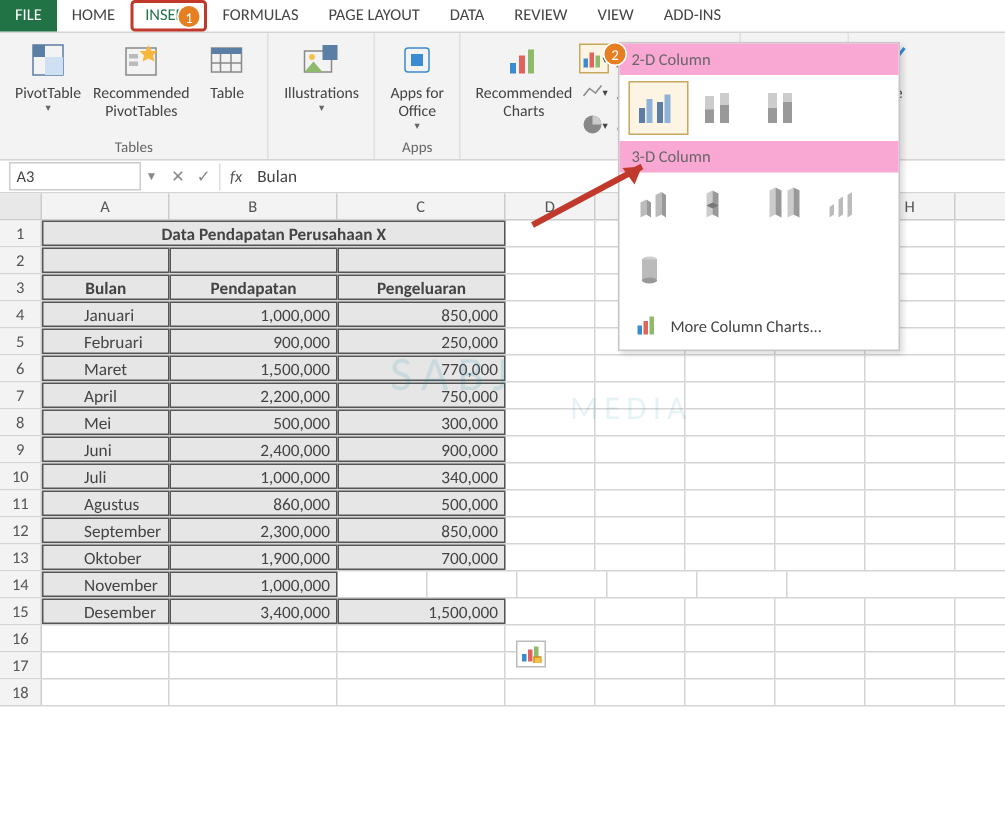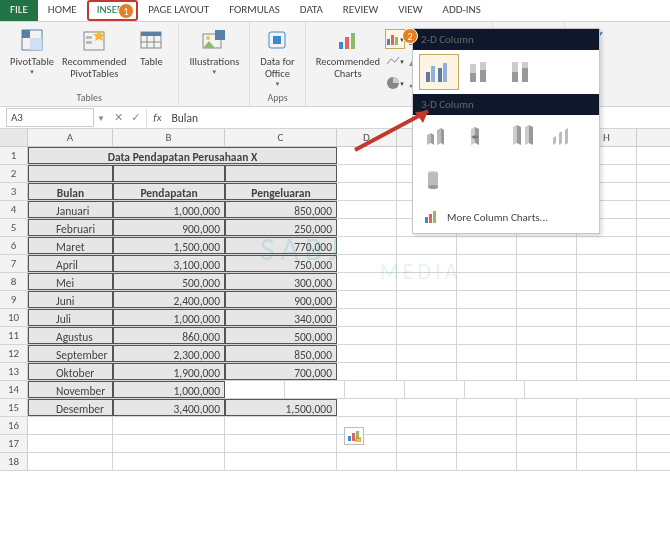--- a/index.html
+++ b/index.html
@@ -17,21 +17,21 @@
 .group { display: flex; flex-direction: column; border-right: 1px solid #e0e0e0; padding: 2px 6px 0; }
 .group-row { display: flex; align-items: flex-start; flex: 1; }
 .group-label { font-size: 10px; color: #666; text-align: center; padding-bottom: 2px; }
 .bigbtn { display: flex; flex-direction: column; align-items: center; width: auto; min-width: 42px; padding: 2px 4px; text-align: center; font-size: 10.5px; color: #444; line-height: 1.15; cursor:pointer; }
 .bigbtn .ico { width: 28px; height: 28px; margin-bottom: 2px; display:flex; align-items:center; justify-content:center; }
 .bigbtn .dd { font-size: 7px; color: #666; }
 .smico { width: 20px; height:20px; display:flex; align-items:center; justify-content:center; margin:1px; cursor:pointer; }
 
 
 .dropdown { position: absolute; top: 28px; left: 412px; width: 188px; background: #fff; border:1px solid #c6c6c6; box-shadow: 2px 2px 4px rgba(0,0,0,.15); z-index:10; }
-.dd-hdr { background: #0f172a; padding: 4px 8px; font-size: 11px; color: #666; }
+.dd-hdr { background: #f9a8d4; padding: 4px 8px; font-size: 11px; color: #666; }
 .dd-row { display:flex; padding: 4px 6px; gap:2px; }
 .chartopt { width: 40px; height: 36px; display:flex; align-items:center; justify-content:center; border:1px solid transparent; cursor:pointer; }
 .chartopt.sel { border:1px solid #c5a95f; background:#fef4e4; }
 .dd-more { display:flex; align-items:center; gap:8px; padding:6px 10px 8px; color:#444; font-size:11px; cursor:pointer; }
 
 
 .fbar { display:flex; height:22px; border-bottom:1px solid #d4d4d4; align-items:center; }
 .namebox { width:88px; border:1px solid #ccc; margin:1px 0 1px 6px; padding:2px 4px; font-size:11px; }
 .fbar .btns { display:flex; padding:0 6px; gap:8px; color:#888; font-size:11px; }
 .fxwrap { display:flex; align-items:center; gap:6px; border-left:1px solid #ddd; padding-left:6px; flex:1; }
@@ -65,22 +65,22 @@
 
 .qabtn { position:absolute; left:344px; top:427px; width:20px; height:18px; border:1px solid #bbb; background:#fff; z-index:5; display:flex; align-items:center; justify-content:center; cursor:pointer;}
 </style>
 </head>
 <body>
 
 <div class="tabs">
   <div class="tab file">FILE</div>
   <div class="tab">HOME</div>
   <div class="tab active">INSERT</div>
+  <div class="tab">FORMULAS</div>
   <div class="tab">PAGE LAYOUT</div>
-  <div class="tab">FORMULAS</div>
   <div class="tab">DATA</div>
   <div class="tab">REVIEW</div>
   <div class="tab">VIEW</div>
   <div class="tab">ADD-INS</div>
 </div>
 <div class="callout1">1</div>
 
 <div class="ribbon">
   <div class="group">
     <div class="group-row">
@@ -143,21 +143,21 @@
 
   <div class="group">
     <div class="group-row">
       <div class="bigbtn">
         <span class="ico">
             <svg width="24" height="24">
               <rect x="4" y="4" width="16" height="16" rx="2" fill="none" stroke="#3b8bd1"></rect>
               <rect x="8" y="8" width="8" height="8" fill="#3b8bd1"></rect>
             </svg>
           </span>
-        <span style="white-space:pre-line;">Data for
+        <span style="white-space:pre-line;">Apps for
 Office</span>
           <span class="dd">▾</span>
       </div>
     </div>
     <div class="group-label">Apps</div>
   </div>
 
   <div class="group">
     <div class="group-row">
       <div class="bigbtn">
@@ -461,21 +461,21 @@
         <div class="cell cC tabcell num" style="border:1px solid #555;">770,000</div>
         <div class="cell cD"></div>
         <div class="cell cE"></div>
         <div class="cell cF"></div>
         <div class="cell cG"></div>
         <div class="cell cH"></div>
       </div>
       <div class="row">
         <div class="rowh">7</div>
         <div class="cell cA tabcell" style="border:1px solid #555; text-align:left;">April</div>
-        <div class="cell cB tabcell num" style="border:1px solid #555;">3,100,000</div>
+        <div class="cell cB tabcell num" style="border:1px solid #555;">2,200,000</div>
         <div class="cell cC tabcell num" style="border:1px solid #555;">750,000</div>
         <div class="cell cD"></div>
         <div class="cell cE"></div>
         <div class="cell cF"></div>
         <div class="cell cG"></div>
         <div class="cell cH"></div>
       </div>
       <div class="row">
         <div class="rowh">8</div>
         <div class="cell cA tabcell" style="border:1px solid #555; text-align:left;">Mei</div>

